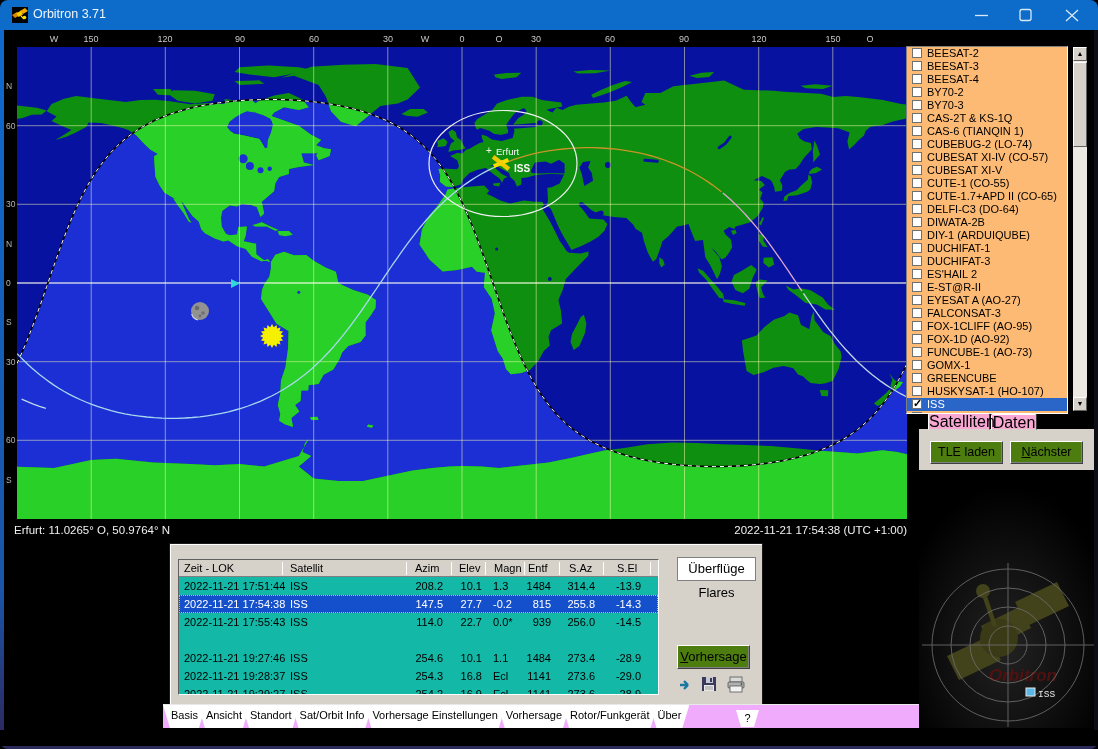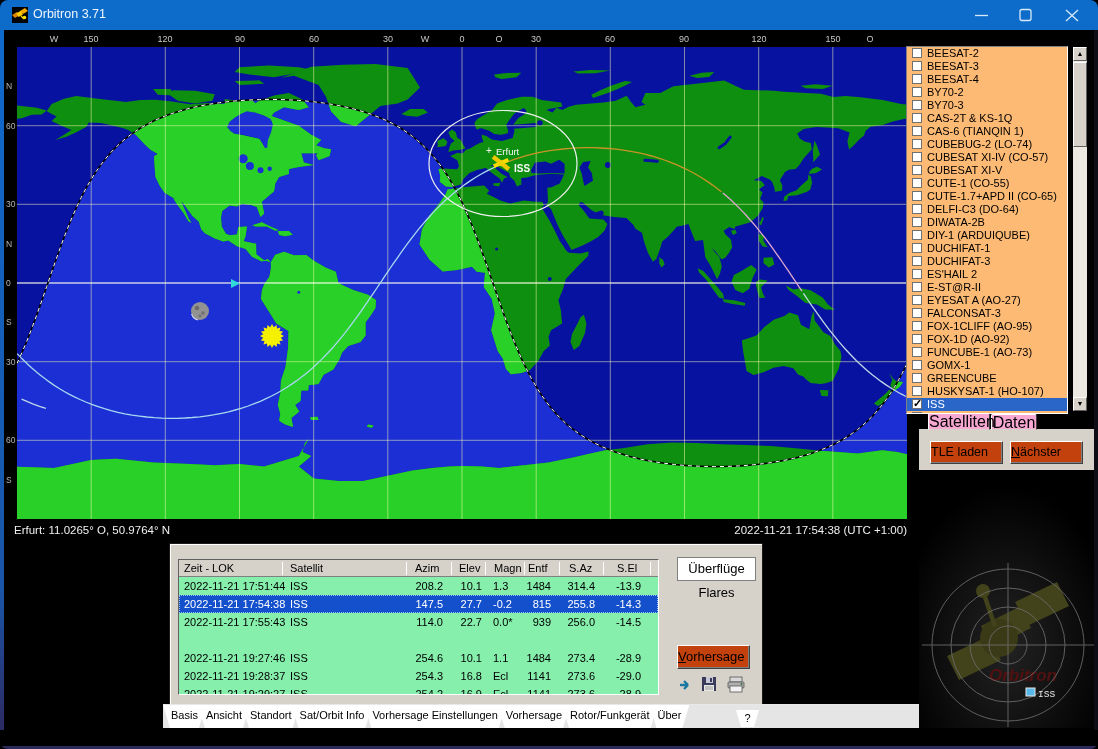--- a/index.html
+++ b/index.html
@@ -31,61 +31,61 @@
 .stxt{position:absolute;left:20px;top:0px}
 #lscroll{position:absolute;left:1073px;top:47px;width:14px;height:364px;background:#ece9e2}
 .sbtn{position:absolute;left:0;width:14px;height:14px;background:#d6d2ca;
 border:1px solid;border-color:#fff #606060 #606060 #fff;font-size:7px;color:#000;
 text-align:center;line-height:12px}
 #lthumb{position:absolute;left:0;top:15px;width:14px;height:85px;background:#d6d2ca;
 border:1px solid;border-color:#fff #606060 #606060 #fff}
 .rtab{position:absolute;top:413px;height:17px;background:#f9a8d4;font-size:16px;
 color:#000;text-align:center;border:1px solid;border-color:#fff #404040 #d6d2ca #fff;
 border-radius:2px 2px 0 0;line-height:15px;z-index:3}
-.btn{position:absolute;background:#c2410c;border:1px solid;
+.btn{position:absolute;background:#4d7c0f;border:1px solid;
 border-color:#fff #404040 #404040 #fff;box-shadow:inset -1px -1px 0 #808080;
-font-size:12.5px;color:#000;}
+font-size:12.5px;color:#000;text-align:center}
 #clock{position:absolute;left:928px;top:477px;width:162px;height:83px;background:#000;
 border:1px solid #b8b8b8}
 #simbar{position:absolute;left:0px;top:0px;width:160px;height:17px;font-size:11px;
 font-weight:bold;border-bottom:1px solid #c0c0c0}
 #simbar .sim{position:absolute;left:0;top:0;width:39px;height:17px;background:#e00000;
 color:#fff;text-align:center;line-height:16px}
 #simbar .aa{position:absolute;left:39px;top:0;width:78px;height:17px;color:#9c1a1a;
 text-align:center;line-height:16px;border-left:1px solid #c0c0c0;border-right:1px solid #c0c0c0}
 #simbar .lok{position:absolute;left:118px;top:0;width:42px;height:17px;color:#c02020;
 text-align:center;line-height:16px}
 #clock .tm{position:absolute;left:0;top:22px;width:160px;text-align:center;
 font-size:27px;color:#2cd42c;transform:scaleX(0.8)}
 #clock .dt{position:absolute;left:0;top:51px;width:160px;text-align:center;
 font-size:27px;color:#2cd42c;transform:scaleX(0.8)}
 #radar{position:absolute;left:919px;top:470px;width:175px;height:258px;background:#000}
 #predwin{position:absolute;left:169px;top:543px;width:594px;height:167px;
 background:#d6d2ca;border:1px solid #1a1a1a;box-shadow:inset 1px 1px 0 #fff}
-#ptable{position:absolute;left:8px;top:15px;width:481px;height:136px;background:#86efac;
+#ptable{position:absolute;left:8px;top:15px;width:481px;height:136px;background:#14b8a6;
 border:1px solid;border-color:#606060 #fff #fff #606060;overflow:hidden;font-size:11px}
 #phead{position:relative;height:17px;background:#d6d2ca;border-bottom:1px solid #808080;
 white-space:nowrap}
 #phead span{position:absolute;top:2px;color:#000}
 #phead i{position:absolute;top:2px;height:13px;width:1px;background:#9a968e;
 border-right:1px solid #fff}
 .trow{position:relative;height:18px;color:#000;white-space:nowrap}
 .trow span{position:absolute;top:2.5px}
 .trow.hl{background:#1450cc;color:#fff;outline:1px dotted #9cc0f8;outline-offset:-1px}
 .c0{left:5px}.c1{left:111px}
 .cn{text-align:right;width:50px}
 .c2{left:214px}.c3{left:253px}.c4x{left:314px;text-align:left;width:40px}
 .c5{left:322px}.c6{left:366px}.c7{left:412px}
 #uberf{position:absolute;left:507px;top:13px;width:79px;height:24px;background:#fff;
 border:1px solid #808080;font-size:13px;text-align:center;line-height:22px;color:#000}
 #flares{position:absolute;left:507px;top:41px;width:79px;font-size:13px;text-align:center;color:#000}
 #vorh{position:absolute;left:507px;top:101px;width:73px;height:24px;font-size:13px;line-height:22px}
 #picons{position:absolute;left:508px;top:131px;width:80px;height:20px}
 #btabs{position:absolute;left:163px;top:704px;width:756px;height:24px;
-background:#e5e5e5;border-top:1px solid #e8e8e8}
+background:#f0abfc;border-top:1px solid #e8e8e8}
 .btab{position:relative;float:left;height:23px;background:#fff;color:#000;
 font-size:11px;line-height:21px;padding:0 8px;margin-right:-8px;
 clip-path:polygon(0 0,100% 0,calc(100% - 7px) 100%,7px 100%)}
 .btab.act{height:23px}
 #qtab{position:absolute;left:736px;top:710px;width:23px;height:17px;background:#fff;
 color:#000;font-size:11px;text-align:center;line-height:16px;
 clip-path:polygon(0 0,100% 0,calc(100% - 5px) 100%,5px 100%)}
 #statusbar{position:absolute;left:3px;top:730px;width:1092px;height:16px;
 background:#3b3b3b;color:#c0c0c0;font-size:11px;text-align:center;line-height:16px}
 #lborder{position:absolute;left:0;top:30px;width:4px;height:700px;

